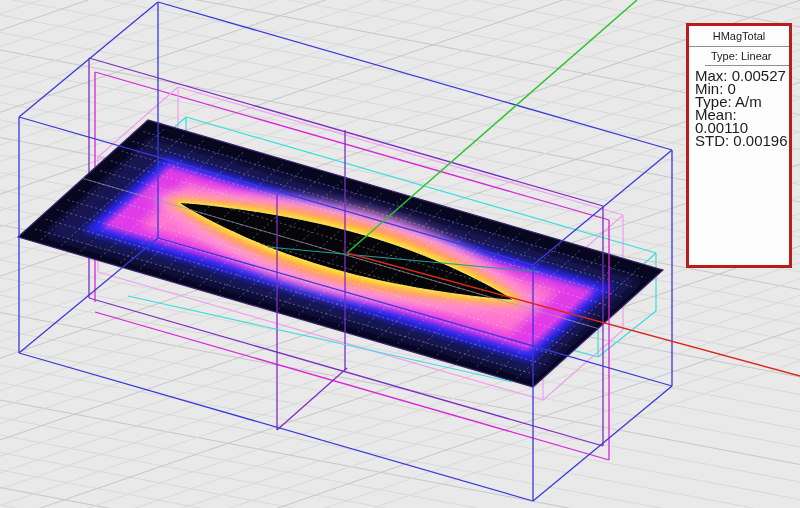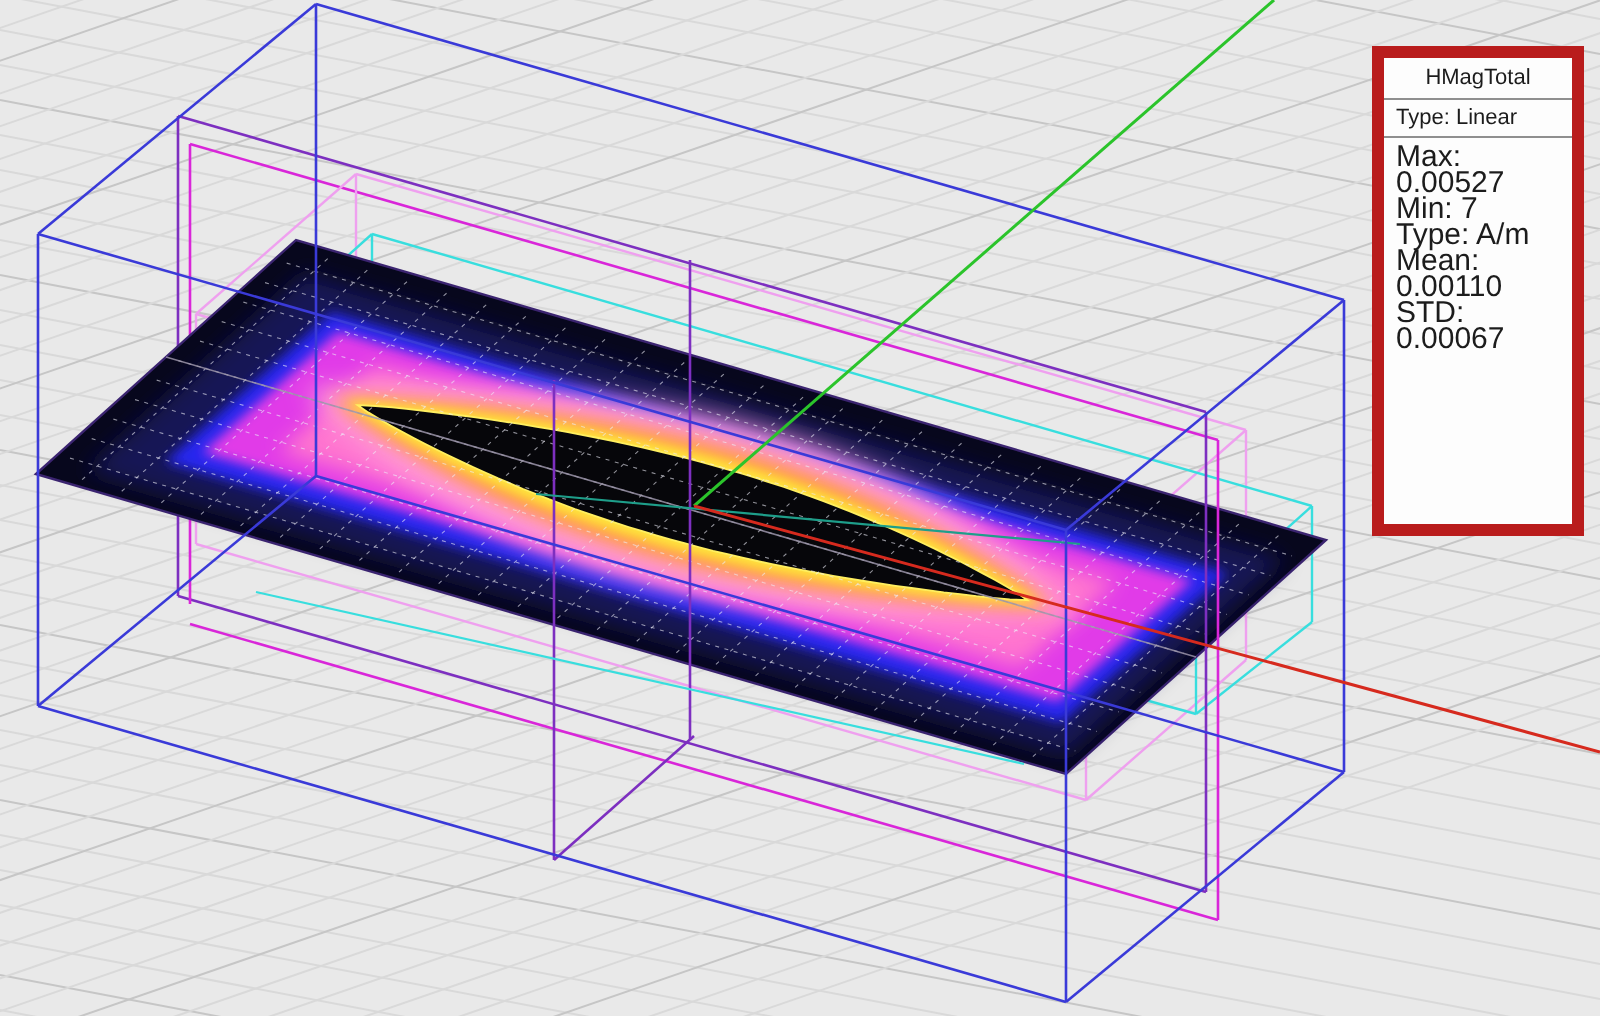--- a/index.html
+++ b/index.html
@@ -1,26 +1,26 @@
 <!DOCTYPE html>
 <html><head>
 <meta charset="utf-8">
 <style>
   html,body{margin:0;padding:0;background:#e9e9e9;}
   .scene{position:relative;width:800px;height:508px;overflow:hidden;
          font-family:"Liberation Sans", sans-serif;}
   .scene svg{position:absolute;left:0;top:0;}
   .legend{position:absolute;left:686px;top:23px;width:106px;height:245px;
-          background:#fdfdfd;border:6px solid #b91c1c;box-sizing:border-box;
+          background:#fdfdfd;border:3px solid #b91c1c;box-sizing:border-box;
           font-family:"Liberation Sans", sans-serif;color:#1c1c1c;
           display:flex;flex-direction:column;}
   .lg-title{height:20px;line-height:20px;text-align:center;font-size:11px;
             border-bottom:1px solid #8f8f8f;}
   .lg-type{height:18px;line-height:18px;font-size:11px;padding-left:6px;
-           border-bottom:1px solid #8f8f8f;}
+           border-bottom:1px solid #8f8f8f;margin-left:16px;}
   .lg-scale{position:relative;height:136px;border-bottom:1px solid #8f8f8f;}
   .lg-bar{position:absolute;left:10px;top:7px;width:20px;height:122px;
           border:1px solid #777;}
   .lg-labels{position:absolute;left:37px;top:2px;font-size:10.2px;line-height:11.6px;}
   .lg-stats{flex:1;padding:3px 0 0 6px;font-size:15px;line-height:13px;}
 </style>
 </head>
 <body>
 
 <div class="scene">
@@ -236,19 +236,19 @@
         <line x1="347" y1="253" x2="637" y2="0" stroke="#2bc42b" stroke-width="1.5"></line>
         <line x1="347" y1="253" x2="800" y2="376" stroke="#d62a1e" stroke-width="1.5"></line>
       </g>
     </svg>
 
   <div class="legend">
     <div class="lg-title">HMagTotal</div>
     <div class="lg-type">Type: Linear</div>
     <div class="lg-stats">
       <div>Max: 0.00527</div>
-      <div>Min: 7</div>
+      <div>Min: 0</div>
       <div>Type: A/m</div>
       <div>Mean: 0.00110</div>
-      <div>STD: 0.00067</div>
+      <div>STD: 0.00196</div>
     </div>
   </div>
 </div>
 
 </body></html>

